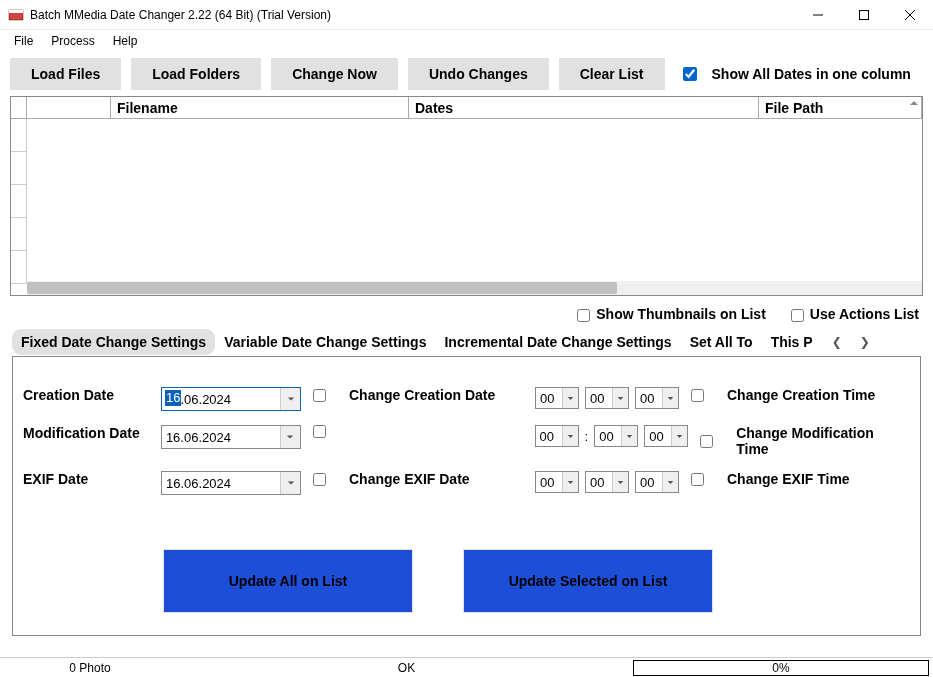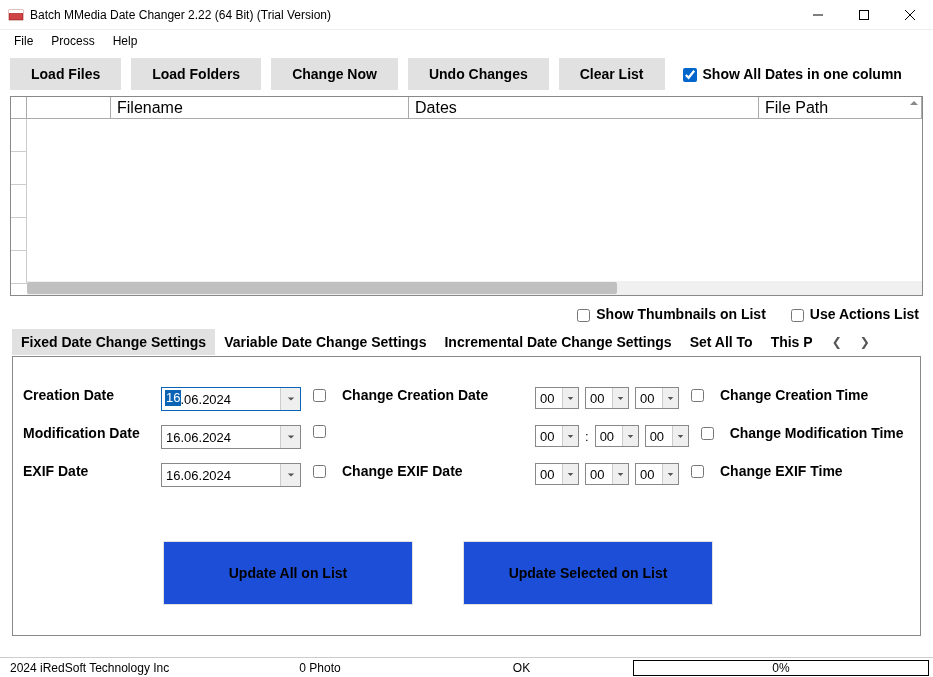--- a/index.html
+++ b/index.html
@@ -10,62 +10,62 @@
 .titlebar .title { flex: 1; color: #000; font-size: 12px; }
 .winbtns { display: flex; height: 100%; }
 .winbtn { width: 46px; height: 100%; display: flex; align-items: center; justify-content: center; background: #fff; }
 .winbtn svg { width: 10px; height: 10px; }
 
 .menubar { height: 22px; display: flex; align-items: center; padding: 0 6px; gap: 2px; }
 .menubar span { padding: 2px 8px; color: #000; }
 
 .toolbar { padding: 6px 10px; display: flex; align-items: center; gap: 10px; }
 .tb-btn { background: #e1e1e1; border: 1px solid #e1e1e1; padding: 7px 20px; font-weight: 700; font-size: 14px; color: #000; }
-.toolbar .chk-wrap { display: flex; align-items: flex-end; gap: 6px; margin-left: 8px; }
+.toolbar .chk-wrap { display: flex; align-items: center; gap: 15px; margin-left: 8px; }
 .toolbar .chk-wrap input { width: 14px; height: 14px; accent-color: #0066cc; }
 .toolbar .chk-wrap label { font-weight: 700; font-size: 14px; color: #000; }
 
 .listwrap { margin: 0 10px; border: 1px solid #888; height: 200px; overflow: hidden; position: relative; background: #fff; }
 .listheader { display: flex; height: 22px; }
 .listheader .rowhdr { width: 16px; border-right: 1px solid #aaa; border-bottom: 1px solid #aaa; background:#fff; }
-.listheader .col { border-right: 1px solid #aaa; border-bottom: 1px solid #aaa; padding: 2px 6px; font-weight: 400; font-size: 16px; background: #fff; display:flex; align-items:center; }
+.listheader .col { border-right: 1px solid #aaa; border-bottom: 1px solid #aaa; padding: 2px 6px; font-weight: 700; font-size: 14px; background: #fff; display:flex; align-items:center; }
 .col-fn { width: 84px; }
 .col-fnspan { flex: 0 0 298px; }
 .col-dates { flex: 0 0 350px; }
 .col-path { flex: 1; }
 .listbody { position: relative; height: calc(100% - 22px); }
 .listbody .rowlines { position:absolute; left:0; top:0; width:16px; height:100%; }
 .listbody .rowlines div { height: 33px; border-bottom: 1px solid #ccc; border-right: 1px solid #ccc; }
 .hscroll { position: absolute; bottom: 0; left: 16px; right: 0; height: 14px; background: #f0f0f0; }
 .hscroll .thumb { position: absolute; top: 1px; left: 0; height: 12px; width: 590px; background: #c0c0c0; border-radius: 2px; }
 .vscroll-ind { position:absolute; right:-1px; top:0; width:14px; height:14px;  }
 .vscroll-ind svg{ width:10px; height:10px; fill:#888; }
 
 .midrow { display: flex; align-items: center; gap: 25px; padding: 10px 14px 6px 14px; justify-content: flex-end; }
 .midchk { display: flex; align-items: flex-end; gap: 6px; }
 .midchk input { width: 13px; height: 13px; }
 .midchk label { font-weight: 700; font-size: 14px; }
 
 .tabbar { display: flex; align-items: center; padding: 0 12px; height: 28px; }
-.tab { padding: 5px 9px; font-weight: 700; font-size: 14px; color: #000; white-space: nowrap; }
+.tab { padding: 5px 9px; font-weight: 700; font-size: 14px; color: #000; white-space: nowrap; border-radius: 9px; }
 .tab.active { background: #e1e1e1; }
 .tab-scroll { display:flex; gap:10px; margin-left:6px; }
 .tab-scroll span { font-size: 12px; color:#555; padding: 2px 4px;}
 
 .panel { margin: 0 12px; border: 1px solid #888; height: 280px; padding: 30px 10px 10px 10px; display:flex; flex-direction:column; gap:14px; }
 .frow { display: flex; align-items: flex-start; gap: 12px; }
 .frow .lbl { width: 126px; font-weight: 700; font-size: 14px; }
 .dateinput { position: relative; width: 140px; }
 .dateinput input { width: 100%; height: 24px; border: 1px solid #888; padding: 2px 22px 2px 4px; font-size: 13px; }
 .dateinput.first input { border: 1px solid #0a63b5; }
 .dateinput .sel { position:absolute; left:4px; top:3px; background:#0a63b5; color:#fff; padding:0 1px; font-size:13px; line-height:16px; display:none; }
 .dateinput.first .sel { display:block; }
 .dateinput .btn { position: absolute; right: 1px; top: 1px; width: 20px; height: 22px; background: #efefef; border-left: 1px solid #ccc; display:flex; align-items:center; justify-content:center; }
 .dateinput .btn svg { width:8px; height:8px; fill:#555;}
-.chk2 { display:flex; align-items:center; gap:16px; width: 210px; }
+.chk2 { display:flex; align-items:center; gap:23px; width: 210px; }
 .chk2 input{ width:13px; height:13px; }
 .chk2 label{ font-weight:700; font-size:14px; }
 .timebox { display:flex; align-items:center; gap:6px; }
 .tsel { position:relative; width:44px; }
 .tsel input{ width:100%; height:22px; border:1px solid #888; padding:2px 18px 2px 4px; font-size:13px; text-align:left; }
 .tsel .btn{ position:absolute; right:1px; top:1px; width:16px; height:20px; background:#efefef; border-left:1px solid #ccc; display:flex; align-items:center; justify-content:center;}
 .tsel .btn svg{ width:7px; height:7px; fill:#555;}
 
 .panel-btns { display:flex; gap:50px; margin-top: 40px; margin-left: 140px;}
 .panel-btns button { width: 250px; padding: 23px 0; background:#1d4ed8; border:1px solid #e1e1e1; font-weight:700; font-size:14px; }
@@ -289,21 +289,20 @@
   </div>
 
   <div class="panel-btns">
     <button>Update All on List</button>
     <button>Update Selected on List</button>
   </div>
 
 </div>
 
 <div class="statusbar">
-  <div class="cell c1">2024 iRedSoft Technology Inc</div>
   <div class="cell c2">0 Photo</div>
   <div class="cell c3">OK</div>
   <div class="cell c4">
       <div class="progress">
         <span>0%</span>
       </div>
     </div>
 </div>
 
 </body></html>

